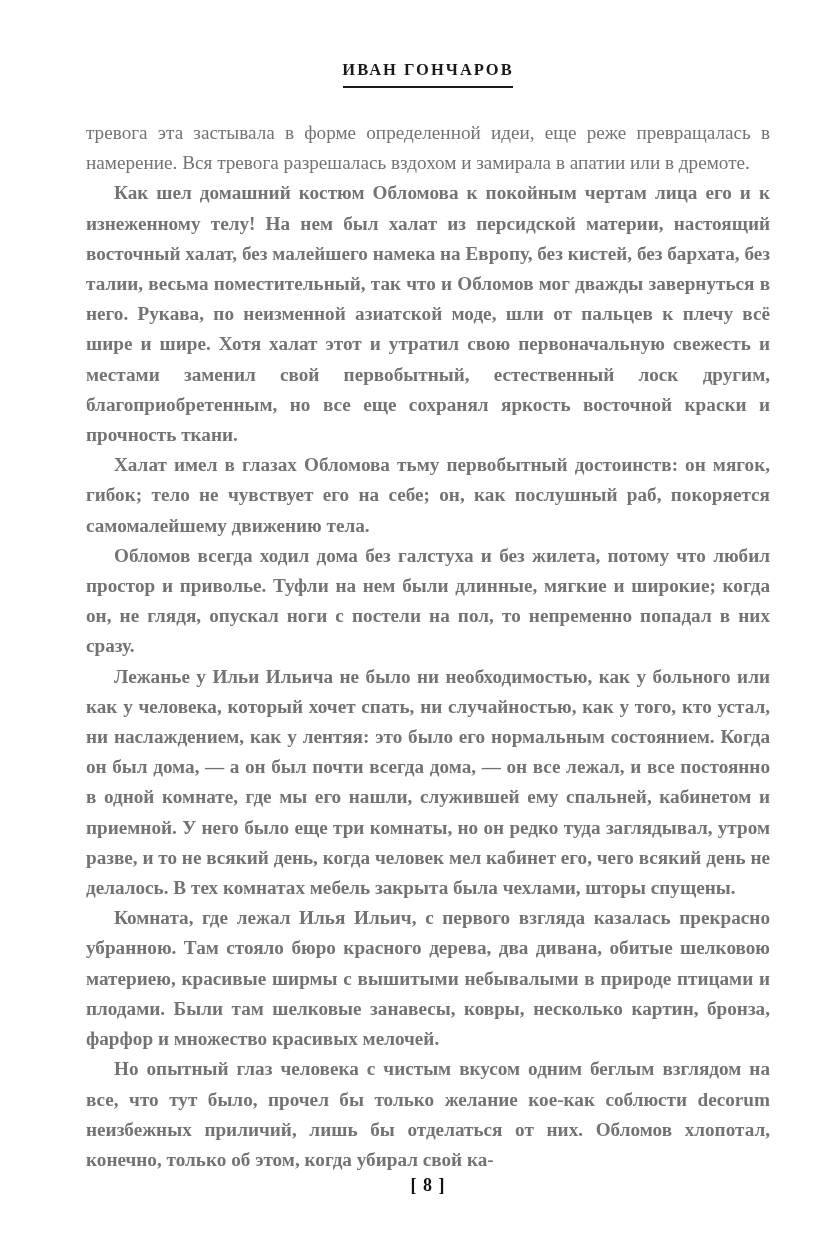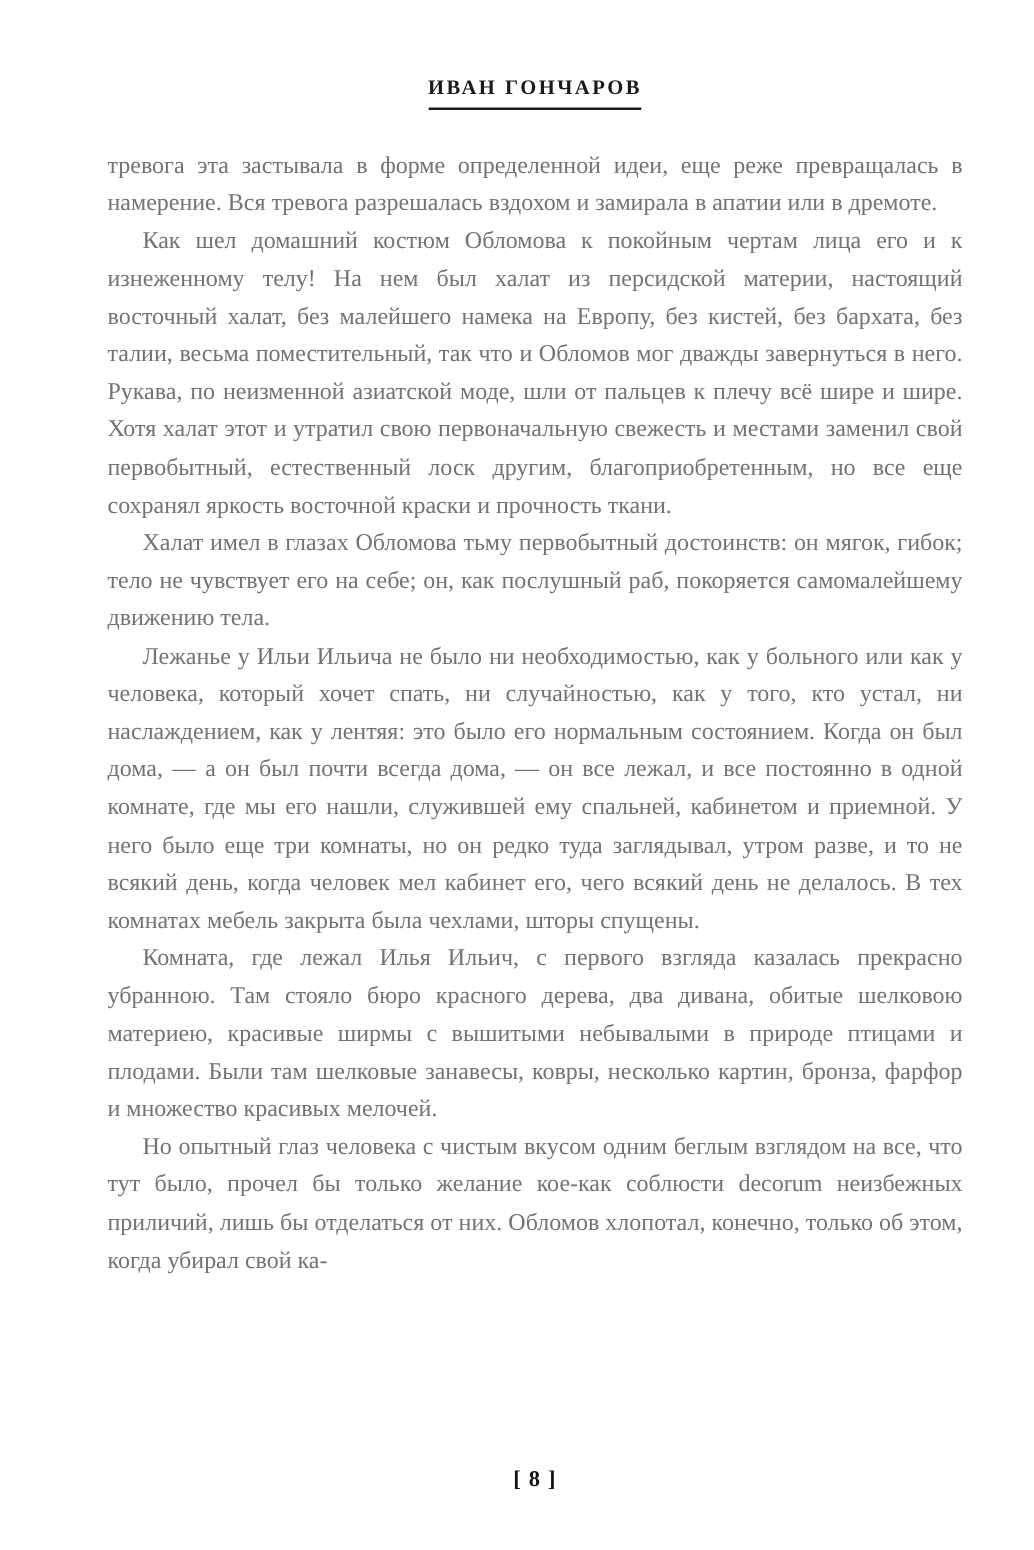--- a/index.html
+++ b/index.html
@@ -51,20 +51,21 @@
     margin: 0;
     font-size: 19.2px;
     line-height: 30.2px;
     text-align: justify;
     text-justify: inter-word;
     color: #737373;
     hyphens: manual;
   }
   .body-text p.indent {
     text-indent: 28px;
+    font-weight: bold;
   }
   .body-text p.noindent {
     text-indent: 0;
   }
   .folio {
     text-align: center;
     font-size: 18px;
     font-weight: 700;
     letter-spacing: 1px;
     color: #111111;
@@ -79,20 +80,21 @@
   <div class="running-head">Иван Гончаров</div>
 
   <div class="rule-wrap">
     <div class="rule"></div>
   </div>
 
   <div class="body-text">
     <p class="noindent">тревога эта застывала в форме определенной идеи, еще реже превращалась в намерение. Вся тревога разрешалась вздохом и замирала в апатии или в дремоте.</p>
     <p class="indent">Как шел домашний костюм Обломова к покойным чертам лица его и к изнеженному телу! На нем был халат из персидской материи, настоящий восточный халат, без малейшего намека на Европу, без кистей, без бархата, без талии, весьма поместительный, так что и Обломов мог дважды завернуться в него. Рукава, по неизменной азиатской моде, шли от пальцев к плечу всё шире и шире. Хотя халат этот и утратил свою первоначальную свежесть и местами заменил свой первобытный, естественный лоск другим, благоприобретенным, но все еще сохранял яркость восточной краски и прочность ткани.</p>
     <p class="indent">Халат имел в глазах Обломова тьму первобытный достоинств: он мягок, гибок; тело не чувствует его на себе; он, как послушный раб, покоряется самомалейшему движению тела.</p>
+    <p class="indent">Обломов всегда ходил дома без галстуха и без жилета, потому что любил простор и приволье. Туфли на нем были длинные, мягкие и широкие; когда он, не глядя, опускал ноги с постели на пол, то непременно попадал в них сразу.</p>
     <p class="indent">Лежанье у Ильи Ильича не было ни необходимостью, как у больного или как у человека, который хочет спать, ни случайностью, как у того, кто устал, ни наслаждением, как у лентяя: это было его нормальным состоянием. Когда он был дома, — а он был почти всегда дома, — он все лежал, и все постоянно в одной комнате, где мы его нашли, служившей ему спальней, кабинетом и приемной. У него было еще три комнаты, но он редко туда заглядывал, утром разве, и то не всякий день, когда человек мел кабинет его, чего всякий день не делалось. В тех комнатах мебель закрыта была чехлами, шторы спущены.</p>
     <p class="indent">Комната, где лежал Илья Ильич, с первого взгляда казалась прекрасно убранною. Там стояло бюро красного дерева, два дивана, обитые шелковою материею, красивые ширмы с вышитыми небывалыми в природе птицами и плодами. Были там шелковые занавесы, ковры, несколько картин, бронза, фарфор и множество красивых мелочей.</p>
     <p class="indent">Но опытный глаз человека с чистым вкусом одним беглым взглядом на все, что тут было, прочел бы только желание кое-как соблюсти decorum неизбежных приличий, лишь бы отделаться от них. Обломов хлопотал, конечно, только об этом, когда убирал свой ка-</p>
   </div>
 
   <div class="folio">[ 8 ]</div>
 
 </div>
 
 </body></html>

